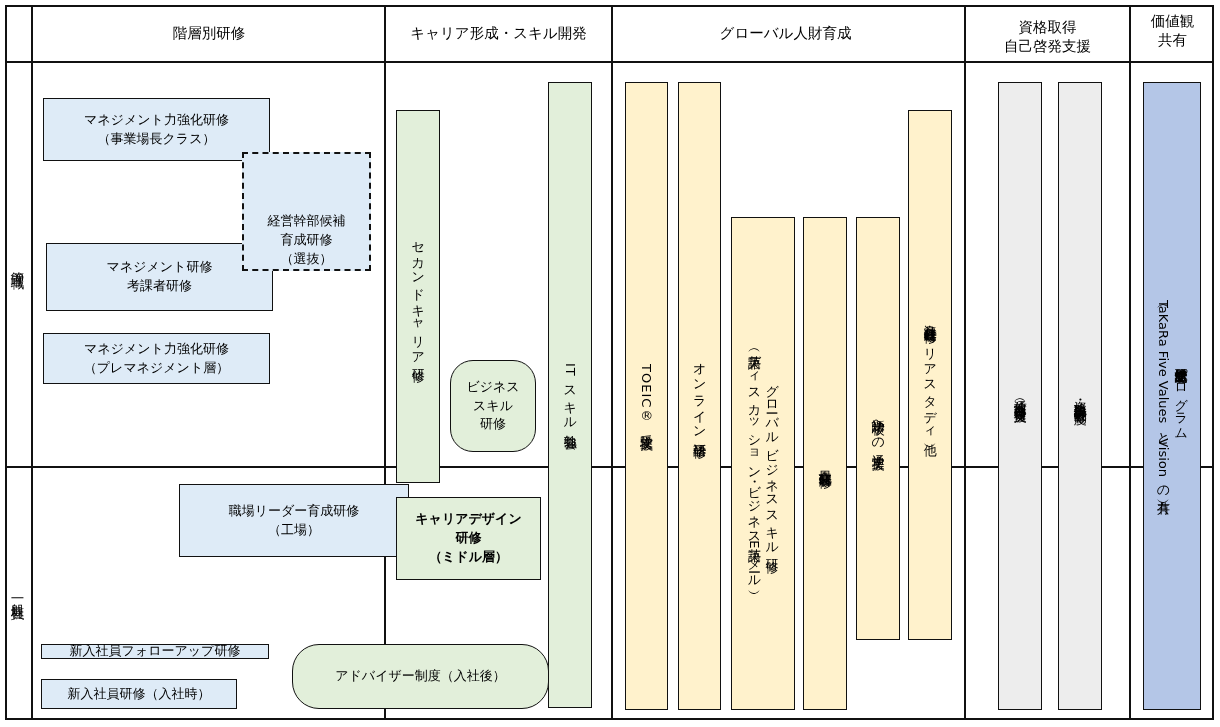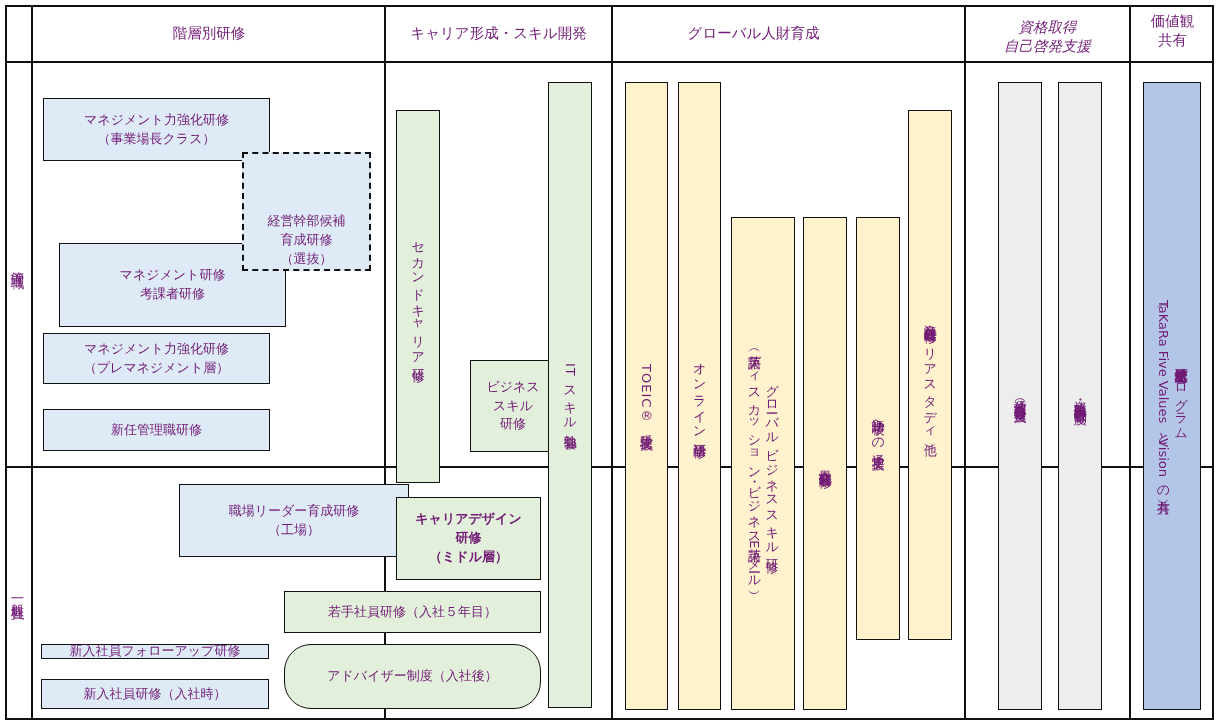--- a/index.html
+++ b/index.html
@@ -1,19 +1,19 @@
 <!DOCTYPE html>
 <html><head>
 <meta charset="utf-8">
 <style>
   html,body{margin:0;padding:0;background:#ffffff;}
   #stage{
     position:relative;width:1220px;height:727px;background:#ffffff;
     font-family:"DejaVu Sans","Liberation Sans",sans-serif;
-    color:#701a75;overflow:hidden;
+    color:#000000;overflow:hidden;
   }
   .line{position:absolute;background:#111;z-index:1;}
   .outer{position:absolute;left:5px;top:5px;width:1209px;height:715px;
     border:2px solid #111;box-sizing:border-box;z-index:1;}
   .hcell{position:absolute;display:flex;align-items:center;justify-content:center;
     text-align:center;font-size:14.5px;line-height:1.3;white-space:pre-line;z-index:2;}
   .rowlab{position:absolute;display:flex;align-items:center;justify-content:center;z-index:2;}
   .rowlab .lbl{writing-mode:vertical-rl;text-orientation:mixed;font-size:13.5px;letter-spacing:2px;}
   .box{position:absolute;border:1.6px solid #111;box-sizing:border-box;
     display:flex;align-items:center;justify-content:center;text-align:center;
@@ -37,84 +37,78 @@
   <div class="line" style="left:31px;top:5px;width:2px;height:715px;"></div>
   <div class="line" style="left:384px;top:5px;width:2px;height:715px;"></div>
   <div class="line" style="left:611px;top:5px;width:2px;height:715px;"></div>
   <div class="line" style="left:964px;top:5px;width:2px;height:715px;"></div>
   <div class="line" style="left:1129px;top:5px;width:2px;height:715px;"></div>
   <div class="line" style="left:5px;top:61px;width:1209px;height:2px;"></div>
   <div class="line" style="left:5px;top:466px;width:1209px;height:2px;"></div>
 
   <div class="hcell" style="left:33px;top:5px;width:352px;height:56px;"><span class="lbl">階層別研修</span></div>
   <div class="hcell" style="left:386px;top:5px;width:225px;height:56px;font-family:Liberation Serif, serif;"><span class="lbl">キャリア形成・スキル開発</span></div>
-  <div class="hcell" style="left:578px;top:5px;width:351px;height:56px;"><span class="lbl">グローバル人財育成</span></div>
-  <div class="hcell" style="left:966px;top:5px;width:163px;height:64px;font-style:italic;"><span class="lbl">資格取得
+  <div class="hcell" style="left:610px;top:5px;width:351px;height:56px;"><span class="lbl">グローバル人財育成</span></div>
+  <div class="hcell" style="left:966px;top:5px;width:163px;height:64px;"><span class="lbl">資格取得
 自己啓発支援</span></div>
   <div class="hcell" style="left:1131px;top:5px;width:83px;height:52px;"><span class="lbl">価値観
 共有</span></div>
 
   <div class="rowlab" style="left:5px;top:62px;width:26px;height:404px;">
       <span class="lbl">管理職</span>
     </div>
   <div class="rowlab" style="left:5px;top:467px;width:26px;height:255px;">
       <span class="lbl">一般社員</span>
     </div>
 
   <div class="box blue" style="left:43px;top:98px;width:227px;height:63px;">
       <span class="lbl">マネジメント力強化研修
 （事業場長クラス）</span>
     </div>
-  <div class="box blue" style="left:59px;top:243px;width:227px;height:84px;">
+  <div class="box blue" style="left:46px;top:243px;width:227px;height:68px;">
       <span class="lbl">マネジメント研修
 考課者研修</span>
     </div>
   <div class="box blue" style="left:43px;top:333px;width:227px;height:51px;">
       <span class="lbl">マネジメント力強化研修
 （プレマネジメント層）</span>
-    </div>
-  <div class="box blue" style="left:43px;top:409px;width:227px;height:42px;">
-      <span class="lbl">新任管理職研修</span>
     </div>
   <div class="box blue dashed" style="left:242px;top:152px;width:129px;height:119px;">
       <span class="lbl">経営幹部候補
 育成研修
 （選抜）</span>
     </div>
   <div class="box blue" style="left:179px;top:484px;width:230px;height:73px;">
       <span class="lbl">職場リーダー育成研修
 （工場）</span>
     </div>
   <div class="box blue" style="left:41px;top:644px;width:228px;height:15px;">
       <span class="lbl">新入社員フォローアップ研修</span>
     </div>
-  <div class="box blue" style="left:41px;top:679px;width:228px;height:30px;">
+  <div class="box blue" style="left:41px;top:679px;width:196px;height:30px;">
       <span class="lbl">新入社員研修（入社時）</span>
     </div>
 
   <div class="box green vbar" style="left:396px;top:110px;width:44px;height:373px;">
       <span class="lbl">セカンドキャリア研修</span>
     </div>
-  <div class="box green" style="left:470px;top:360px;width:86px;height:92px;">
+  <div class="box green" style="left:450px;top:360px;width:86px;height:92px;border-radius:23px;">
       <span class="lbl">ビジネス
 スキル
 研修</span>
     </div>
   <div class="box green vbar" style="left:548px;top:82px;width:44px;height:626px;">
       <span class="lbl">ITスキル勉強会</span>
     </div>
   <div class="box green" style="left:396px;top:497px;width:145px;height:83px;font-weight:bold;">
       <span class="lbl">キャリアデザイン
 研修
 （ミドル層）</span>
     </div>
-  <div class="box green" style="left:284px;top:591px;width:257px;height:42px;">
-      <span class="lbl">若手社員研修（入社５年目）</span>
-    </div>
-  <div class="box green" style="left:284px;top:644px;width:257px;height:65px;border-radius:27px;">
+  <div class="box green" style="left:292px;top:644px;width:257px;height:65px;border-radius:27px;">
       <span class="lbl">アドバイザー制度（入社後）</span>
     </div>
 
   <div class="box yellow vbar" style="left:625px;top:82px;width:43px;height:628px;">
       <span class="lbl">TOEIC®受験支援</span>
     </div>
   <div class="box yellow vbar" style="left:678px;top:82px;width:43px;height:628px;">
       <span class="lbl">オンライン語学研修</span>
     </div>
   <div class="box yellow vbar" style="left:731px;top:217px;width:64px;height:493px;">

